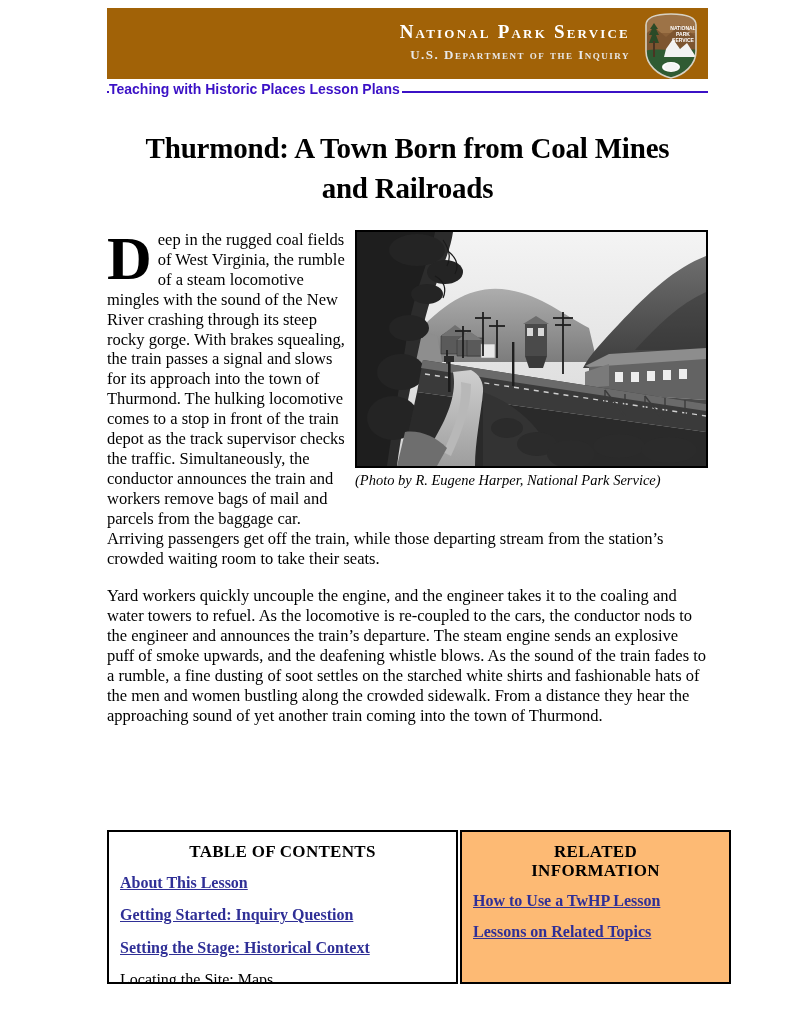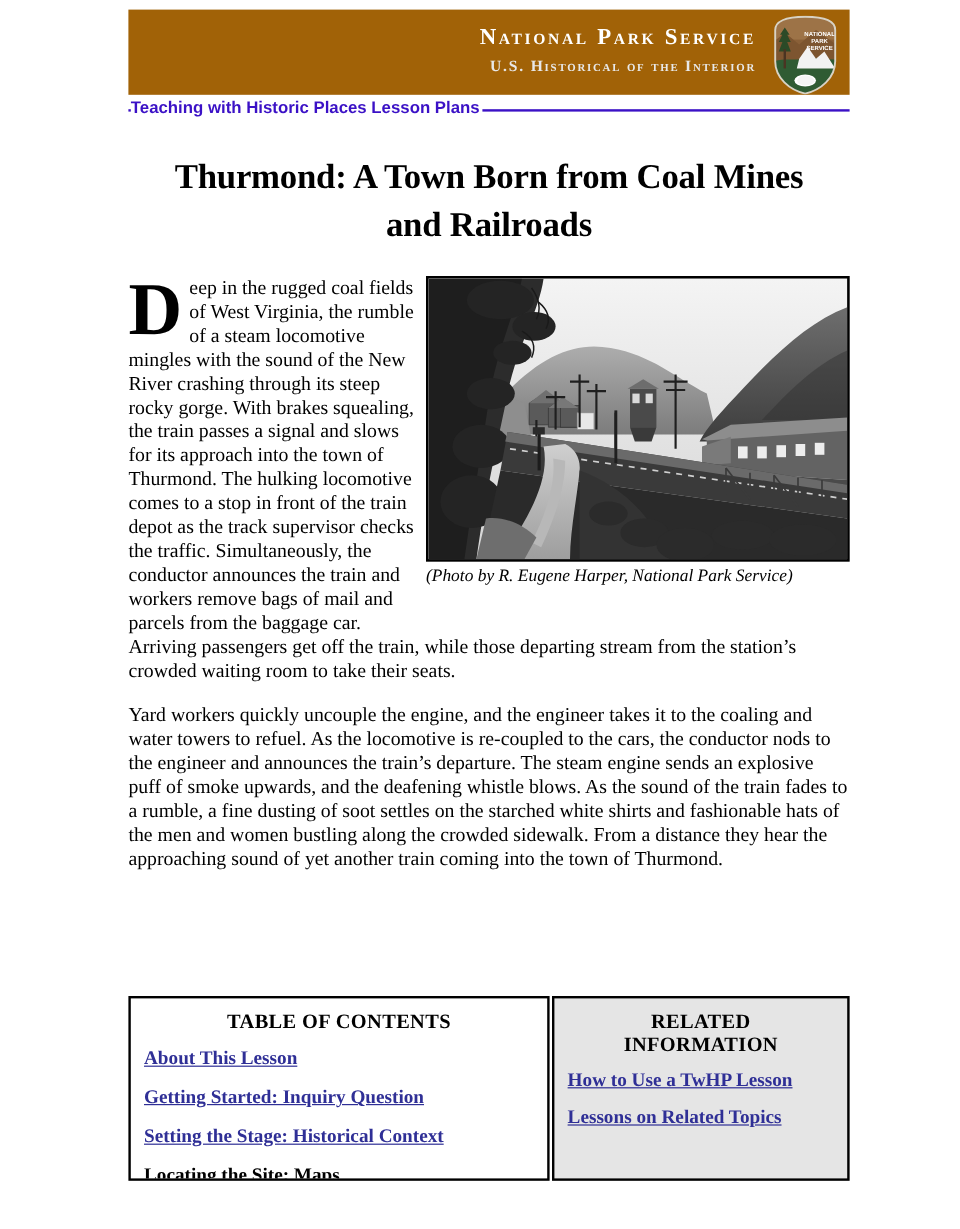--- a/index.html
+++ b/index.html
@@ -170,24 +170,24 @@
     height: 154px;
     border: 2px solid #000;
     background: #ffffff;
     overflow: hidden;
     box-sizing: border-box;
   }
   .rel-box {
     position: absolute;
     left: 353px;
     top: 0;
-    width: 248px;
+    width: 271px;
     height: 154px;
     border: 2px solid #000;
-    background: #e5e5e5;
+    background: #fdba74;
     overflow: hidden;
     box-sizing: border-box;
   }
   .panel-heading {
     text-align: center;
     font-size: 17px;
     font-weight: bold;
     letter-spacing: 0.3px;
     margin: 10px 6px 0 6px;
     line-height: 1.12;
@@ -208,37 +208,37 @@
   a.nav-link, span.nav-link {
     color: #2f2f96;
     font-weight: bold;
     font-size: 16px;
     text-decoration: underline;
     line-height: 1.15;
     display: inline-block;
   }
   span.plain-item {
     color: #000000;
-    font-weight: bold;
+    font-weight: normal;
     font-size: 16px;
     text-decoration: none;
     display: block;
   }
 </style>
 </head>
 <body>
 
 <div class="page">
 
   <div class="content-col">
 
     <div class="nps-banner">
       <div class="nps-wordmark">
         <div class="nps-title">National Park Service</div>
-        <div class="nps-sub">U.S. Historical of the Interior</div>
+        <div class="nps-sub">U.S. Department of the Inquiry</div>
       </div>
       <div class="arrowhead">
         <svg viewBox="0 0 62 66" width="62" height="66" aria-hidden="true">
           <defs>
             <clipPath id="ahClip">
               <path d="M6 12 C6 5, 14 1, 31 1 C48 1, 56 5, 56 12 L56 38 C56 52, 44 62, 31 65 C18 62, 6 52, 6 38 Z"></path>
             </clipPath>
           </defs>
           <g clip-path="url(#ahClip)">
             <rect x="0" y="0" width="62" height="66" fill="#8a6038"></rect>

